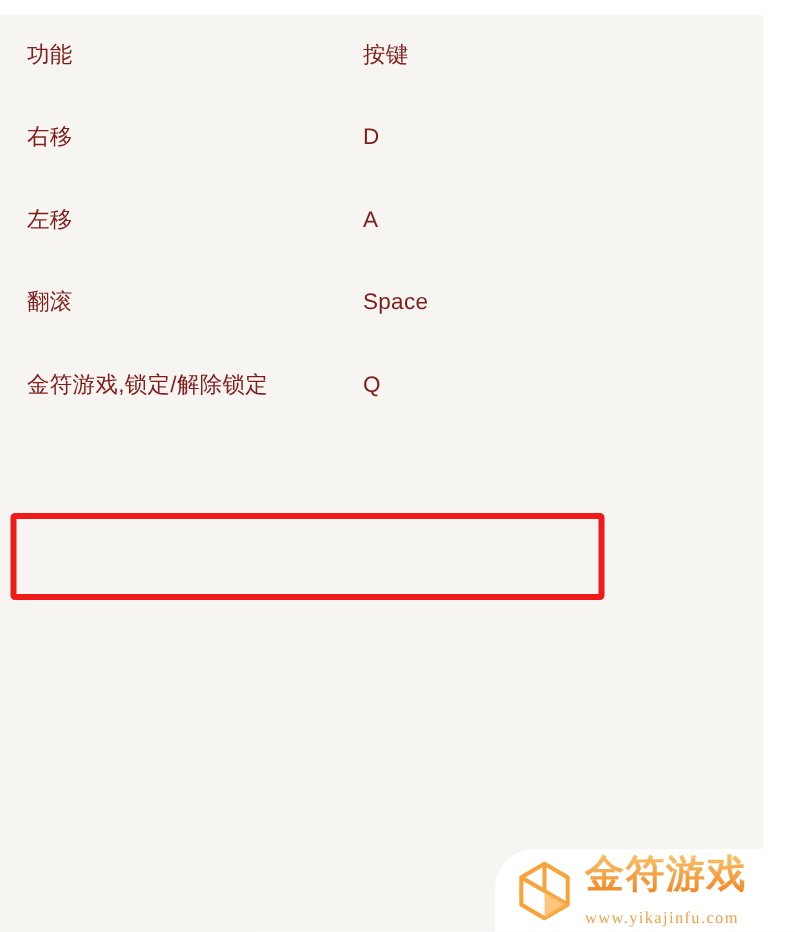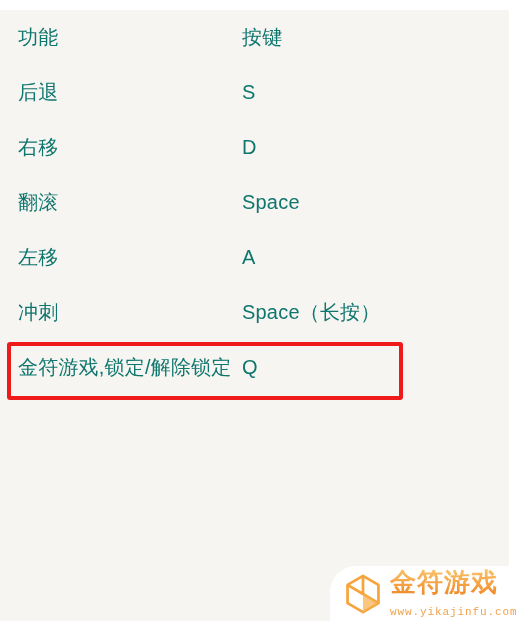--- a/index.html
+++ b/index.html
@@ -33,22 +33,22 @@
     top: 0;
     width: 509px;
     border-collapse: collapse;
   }
   #keybind-table tr {
     height: 55px;
   }
   #keybind-table td {
     padding: 0;
     vertical-align: middle;
-    color: #0f766e;
-    font-size: 20px;
+    color: #7f1d1d;
+    font-size: 15px;
     line-height: 1.35;
     letter-spacing: 0.2px;
     white-space: nowrap;
   }
   #keybind-table td.col-function {
     width: 242px;
     padding-left: 18px;
     box-sizing: border-box;
   }
   #keybind-table td.col-key {
@@ -104,61 +104,53 @@
     background: linear-gradient(180deg, #fbc26a 0%, #f08a28 100%);
     -webkit-background-clip: text;
     background-clip: text;
     -webkit-text-fill-color: transparent;
   }
   #watermark .wm-url {
     font-size: 11px;
     color: #f0a24a;
     letter-spacing: 0.9px;
     margin-top: 12px;
-    font-family: Liberation Mono, monospace;
+    font-family: Liberation Serif, serif;
   }
 </style>
 </head>
 <body>
 
 <div id="content-panel">
 
   <table id="keybind-table">
     <tbody>
 
       <tr>
         <td class="col-function">功能</td>
         <td class="col-key">按键</td>
       </tr>
 
 
-      <tr>
-        <td class="col-function">后退</td>
-        <td class="col-key">S</td>
-      </tr>
 
       <tr>
         <td class="col-function">右移</td>
         <td class="col-key">D</td>
-      </tr>
-
-      <tr>
-        <td class="col-function">翻滚</td>
-        <td class="col-key">Space</td>
       </tr>
 
       <tr>
         <td class="col-function">左移</td>
         <td class="col-key">A</td>
       </tr>
 
       <tr>
-        <td class="col-function">冲刺</td>
-        <td class="col-key">Space（长按）</td>
+        <td class="col-function">翻滚</td>
+        <td class="col-key">Space</td>
       </tr>
+
 
 
 
 
       <tr>
         <td class="col-function">金符游戏,锁定/解除锁定</td>
         <td class="col-key">Q</td>
       </tr>
 
     </tbody>

